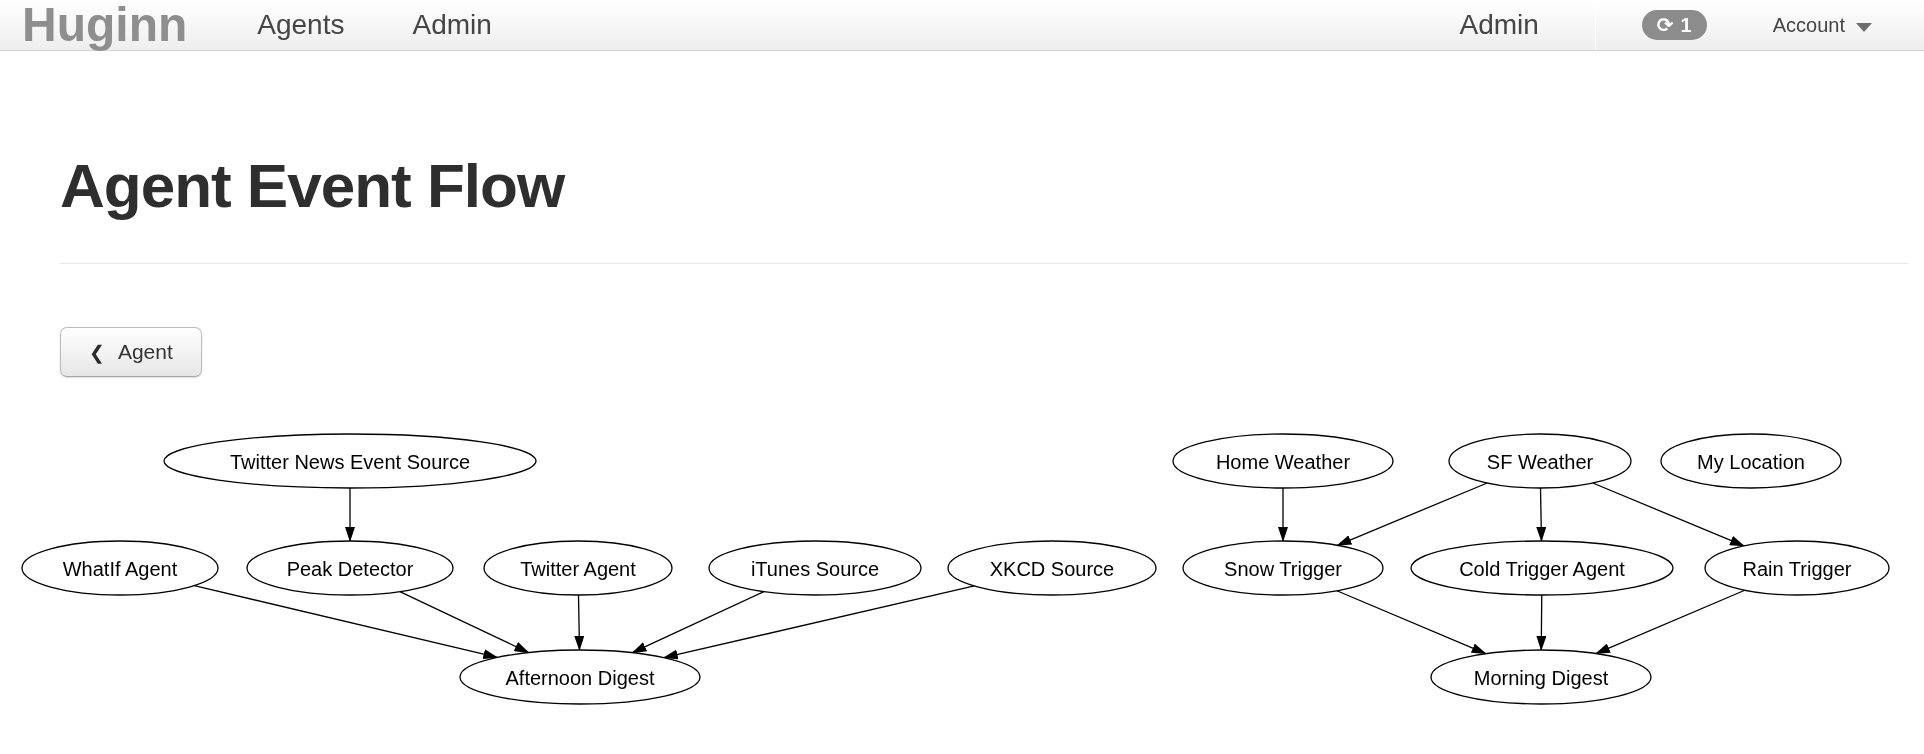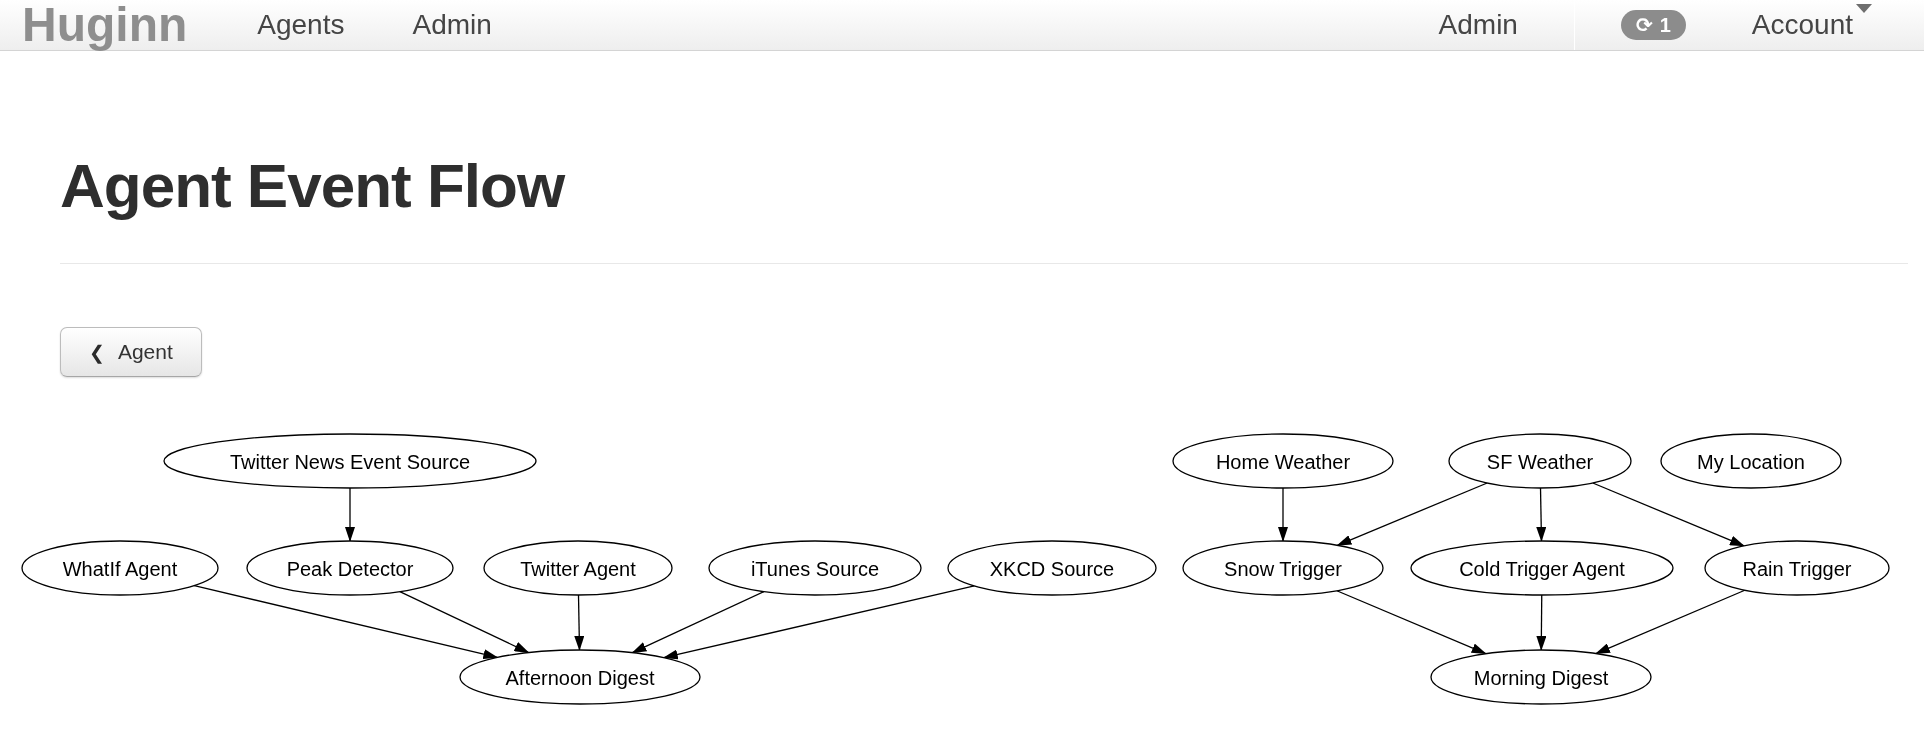--- a/index.html
+++ b/index.html
@@ -30,22 +30,22 @@
   }
   .v-divider { width: 1px; height: 100%; background: #e0e0e0; border-right: 1px solid #ffffff; margin-right: 46px; }
   .jobs-badge {
     display: inline-flex; align-items: center; gap: 7px;
     background: #8c8c8c; color: #ffffff;
     border-radius: 16px; height: 30px; padding: 0 15px;
     font-size: 20px; font-weight: bold; text-decoration: none;
   }
   .jobs-badge .refresh-glyph { font-family: "DejaVu Sans", sans-serif; font-size: 20px; font-weight: bold; line-height: 1; }
   .account-link {
-    margin-left: 66px; display: inline-flex; align-items: flex-start; gap: 3px;
-    font-size: 28px; color: #454545; text-decoration: none; line-height: 50px;
+    margin-left: 66px; display: inline-flex; align-items: center; gap: 11px;
+    font-size: 20px; color: #454545; text-decoration: none; line-height: 50px;
   }
   .caret {
     display: inline-block; width: 0; height: 0; margin-top: 4px;
     border-left: 8px solid transparent; border-right: 8px solid transparent;
     border-top: 9px solid #6e6e6e;
   }
 
   
   .page { padding: 0 16px; margin-left: 44px; }
   .page-title {

